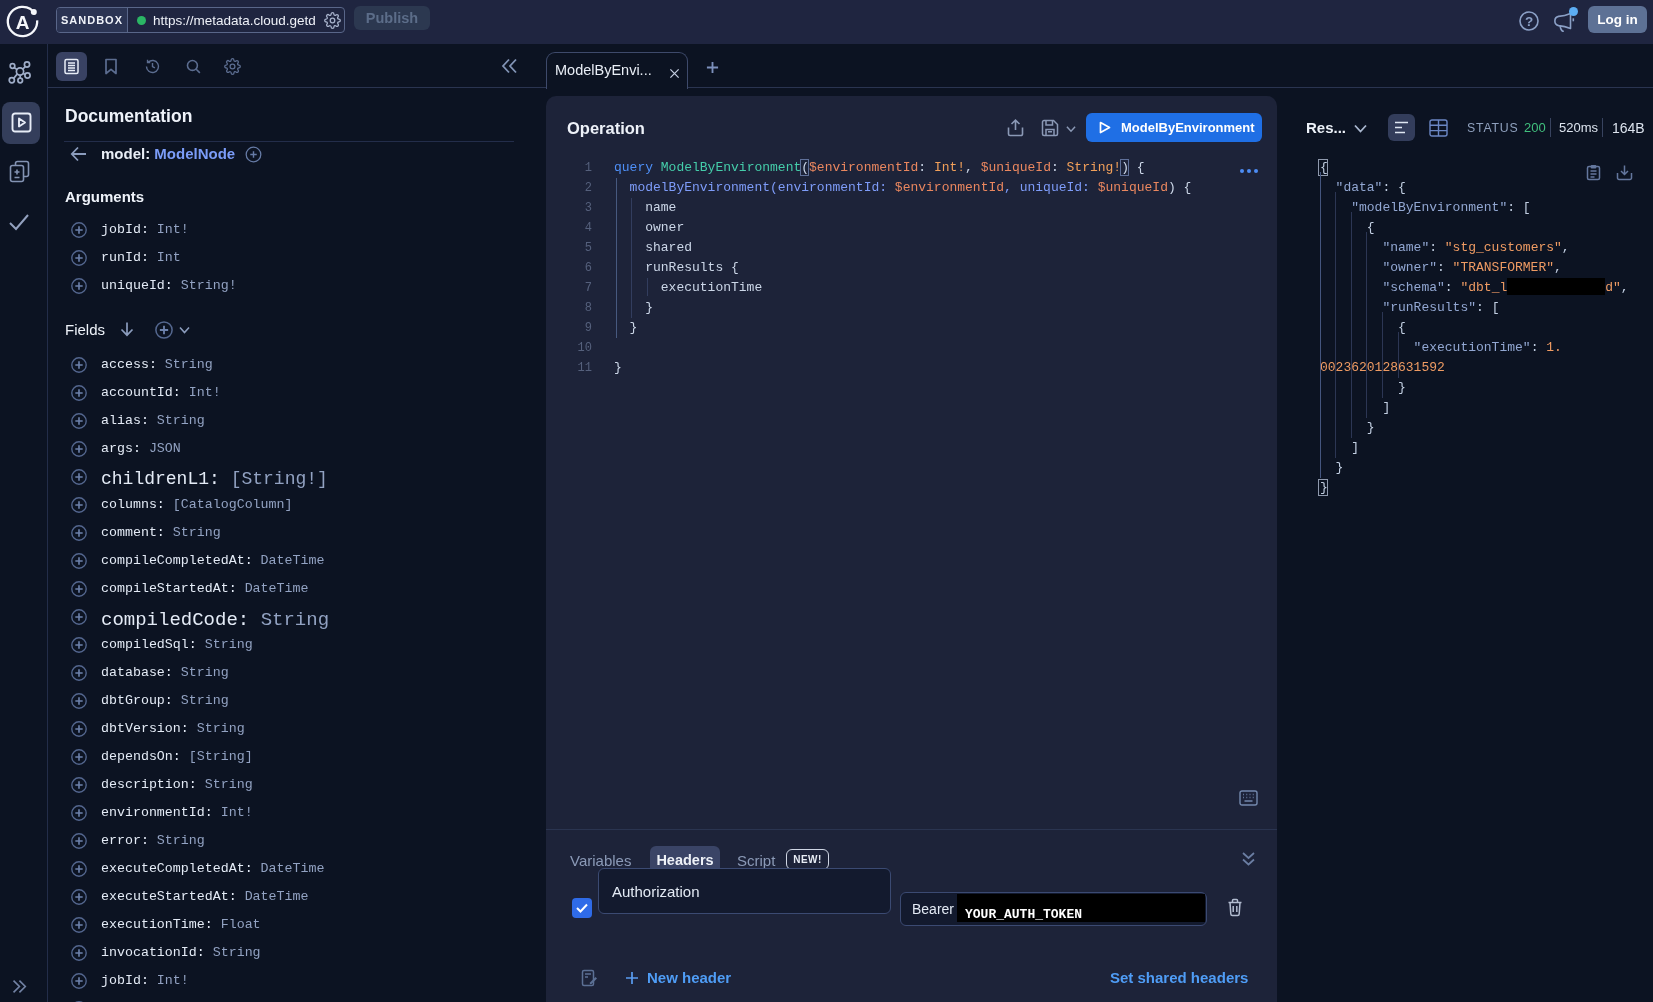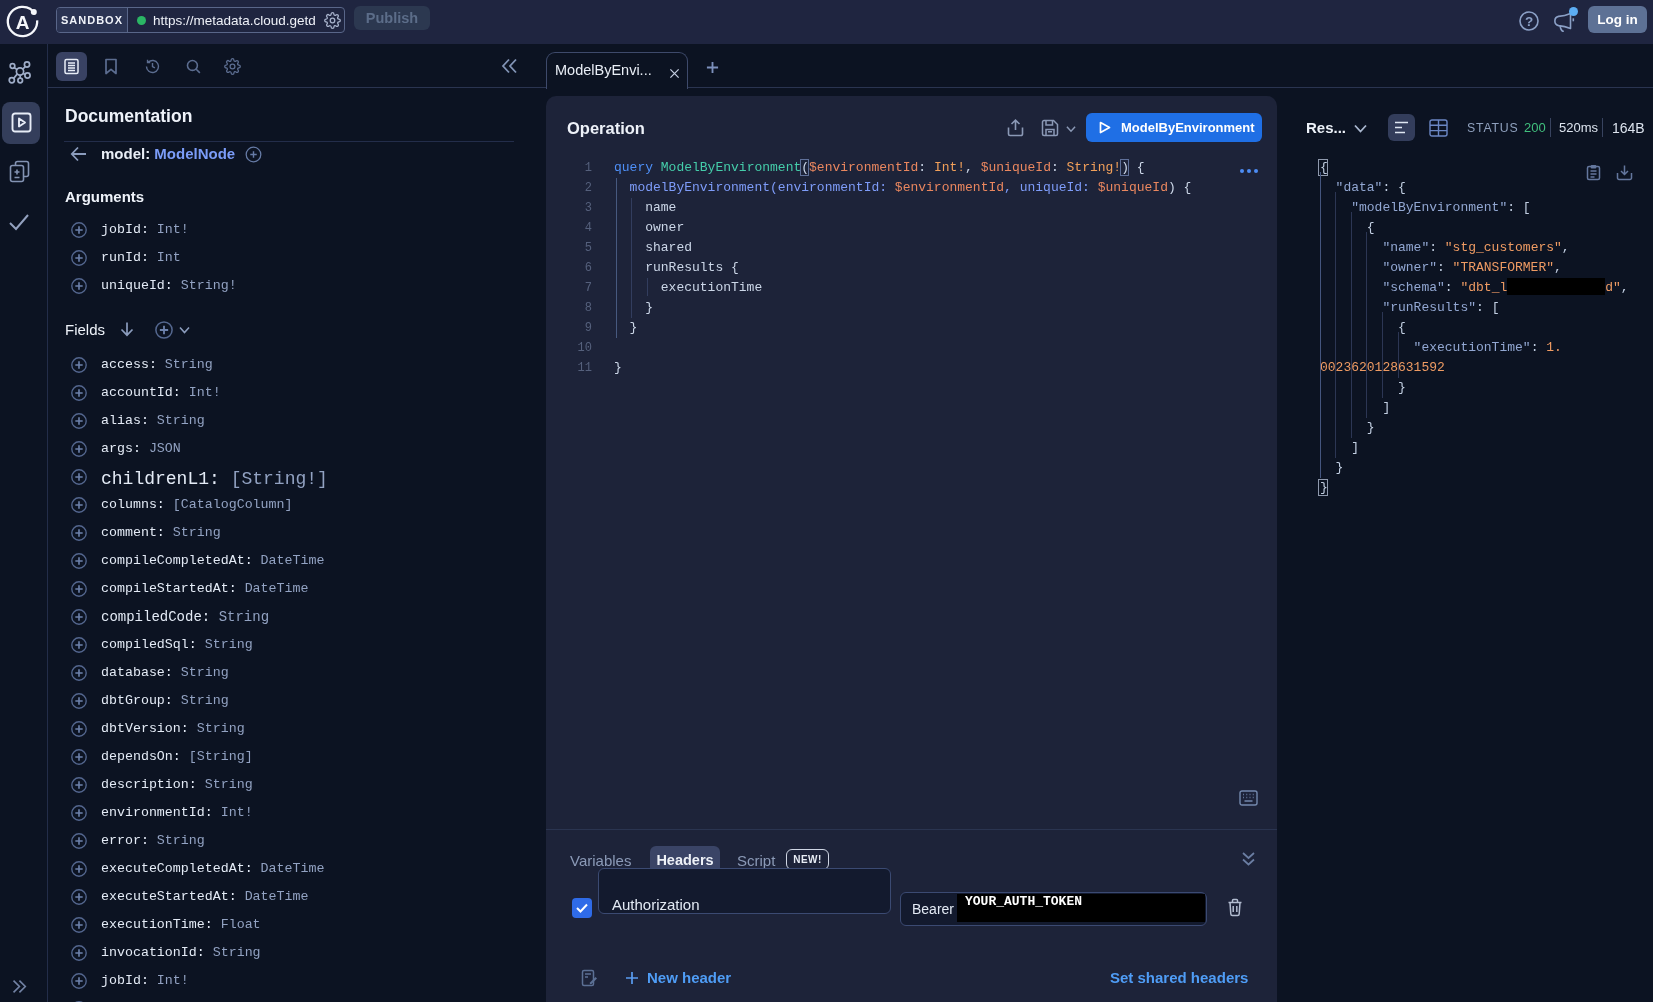--- a/index.html
+++ b/index.html
@@ -185,21 +185,21 @@
 <div class="abs mono" style="left:101px;top:553px;font-size:13.3px;color:#e4ebf6">compileCompletedAt: <span style="color:#92a2c2">DateTime</span></div>
 <svg class="abs" style="left:71px;top:581px" width="16" height="16" viewBox="0 0 20 20" fill="none" stroke="#54678f" stroke-width="1.7">
     <circle cx="10" cy="10" r="9"></circle>
     <path d="M10 5.4 V14.6 M5.4 10 H14.6" stroke="#6d82ac" stroke-width="2"></path>
   </svg>
 <div class="abs mono" style="left:101px;top:581px;font-size:13.3px;color:#e4ebf6">compileStartedAt: <span style="color:#92a2c2">DateTime</span></div>
 <svg class="abs" style="left:71px;top:609px" width="16" height="16" viewBox="0 0 20 20" fill="none" stroke="#54678f" stroke-width="1.7">
     <circle cx="10" cy="10" r="9"></circle>
     <path d="M10 5.4 V14.6 M5.4 10 H14.6" stroke="#6d82ac" stroke-width="2"></path>
   </svg>
-<div class="abs mono" style="left:101px;top:609px;font-size:14px;color:#e4ebf6">compiledCode: <span style="color:#92a2c2">String</span></div>
+<div class="abs mono" style="left:101px;top:609px;font-size:19px;color:#e4ebf6">compiledCode: <span style="color:#92a2c2">String</span></div>
 <svg class="abs" style="left:71px;top:637px" width="16" height="16" viewBox="0 0 20 20" fill="none" stroke="#54678f" stroke-width="1.7">
     <circle cx="10" cy="10" r="9"></circle>
     <path d="M10 5.4 V14.6 M5.4 10 H14.6" stroke="#6d82ac" stroke-width="2"></path>
   </svg>
 <div class="abs mono" style="left:101px;top:637px;font-size:13.3px;color:#e4ebf6">compiledSql: <span style="color:#92a2c2">String</span></div>
 <svg class="abs" style="left:71px;top:665px" width="16" height="16" viewBox="0 0 20 20" fill="none" stroke="#54678f" stroke-width="1.7">
     <circle cx="10" cy="10" r="9"></circle>
     <path d="M10 5.4 V14.6 M5.4 10 H14.6" stroke="#6d82ac" stroke-width="2"></path>
   </svg>
 <div class="abs mono" style="left:101px;top:665px;font-size:13.3px;color:#e4ebf6">database: <span style="color:#92a2c2">String</span></div>
@@ -326,27 +326,27 @@
 <div class="abs" style="left:786px;top:849px;width:43px;height:21px;border:1px solid #cfd6e4;border-radius:6px;display:flex;align-items:center;justify-content:center">
     <span style="font-size:10px;font-weight:bold;letter-spacing:0.5px;color:#e8edf5">NEW!</span>
   </div>
 <svg class="abs" style="left:1241px;top:851px" width="15" height="16" viewBox="0 0 15 16" fill="none" stroke="#6b7ea3" stroke-width="1.7">
     <path d="M2 2 L7.5 7 L13 2 M2 8.5 L7.5 13.5 L13 8.5"></path>
   </svg>
 <div class="abs" style="left:572px;top:898px;width:20px;height:20px;background:#2f6be8;border-radius:4px"></div>
 <svg class="abs" style="left:576px;top:903px" width="12" height="10" viewBox="0 0 12 10" fill="none" stroke="#fff" stroke-width="2">
     <path d="M1 5 L4.5 8.5 L11 1.5"></path>
   </svg>
-<div class="abs" style="left:598px;top:868px;width:293px;height:46px;background:#131a2e;border:1px solid #3b4a72;border-radius:6px;display:flex;align-items:flex-end;padding-left:13px">
+<div class="abs" style="left:598px;top:868px;width:293px;height:46px;background:#131a2e;border:1px solid #3b4a72;border-radius:6px;display:flex;align-items:center;padding-left:13px">
     <span style="font-size:15px;color:#e3eaf4">Authorization</span>
   </div>
 <div class="abs" style="left:900px;top:892px;width:307px;height:34px;background:#131a2e;border:1px solid #3b4a72;border-radius:6px;display:flex;align-items:center;padding-left:11px">
     <span style="font-size:14px;color:#e3eaf4">Bearer .</span>
   </div>
-<div class="abs" style="left:957px;top:894px;width:248px;height:28px;background:#000;display:flex;align-items:flex-start">
+<div class="abs" style="left:957px;top:894px;width:248px;height:28px;background:#000;display:flex;align-items:flex-end">
     <span class="mono" style="margin-left:8px;font-size:13px;font-weight:bold;color:#fff">YOUR_AUTH_TOKEN</span>
   </div>
 <svg class="abs" style="left:1227px;top:898px" width="16" height="19" viewBox="0 0 16 19" fill="none" stroke="#b3bdd1" stroke-width="1.5">
  <path d="M1.5 4.5 H14.5 M5.5 4.5 V2.5 A1 1 0 0 1 6.5 1.5 H9.5 A1 1 0 0 1 10.5 2.5 V4.5 M3 4.5 L3.8 16 A1.6 1.6 0 0 0 5.4 17.5 H10.6 A1.6 1.6 0 0 0 12.2 16 L13 4.5 M6.2 8 V14 M9.8 8 V14"></path>
 </svg>
 <svg class="abs" style="left:581px;top:969px" width="17" height="18" viewBox="0 0 17 18" fill="none" stroke="#5c7095" stroke-width="1.5">
  <rect x="1.5" y="1.5" width="11" height="15" rx="1.5"></rect>
     <path d="M4 5 h6 M4 8 h3"></path>
  <path d="M9 13.5 L14.5 8 L16 9.5 L10.5 15 L8.7 15.3 Z" fill="#5c7095" stroke="none"></path>
 </svg>

